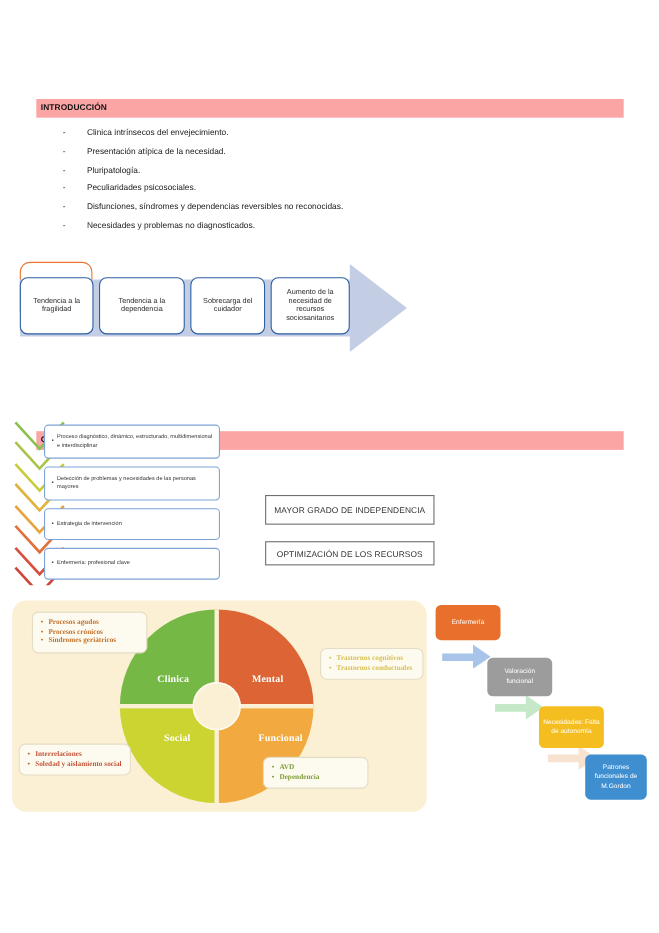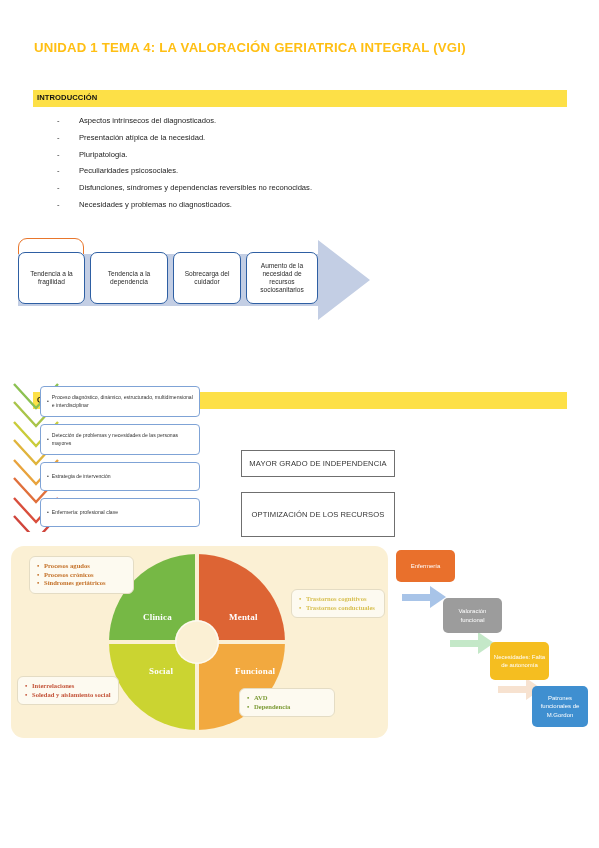--- a/index.html
+++ b/index.html
@@ -13,21 +13,21 @@
   
   .doc-title{
     position:absolute;left:34px;top:40px;width:540px;
     font-size:13.2px;font-weight:700;letter-spacing:.2px;
     color:#FFBF14;white-space:nowrap;
   }
 
   
   .banner{
     position:absolute;left:33px;width:534px;height:17px;
-    background:#fde047;
+    background:#fca5a5;
   }
   .banner .banner-label{
     position:absolute;left:4px;top:3px;
     font-size:7.6px;font-weight:700;color:#111;letter-spacing:.1px;
   }
   #banner-intro{top:90px;}
   #banner-quees{top:348px;margin-top:44px;}
 
   
   .bullets{position:absolute;left:57px;top:117px;width:470px;}
@@ -73,21 +73,21 @@
   #vbox-1{height:31px;}
   #vbox-2{height:29px;}
   #vbox-3{height:29px;}
 
   .outbox{
     position:absolute;border:1.1px solid #6f6f6f;background:#fff;
     display:flex;align-items:center;justify-content:center;
     font-size:7.6px;color:#333;letter-spacing:.1px;box-sizing:border-box;
   }
   #outbox-0{left:241px;top:450px;width:154px;height:27px;}
-  #outbox-1{left:241px;top:492px;width:154px;height:45px;}
+  #outbox-1{left:241px;top:492px;width:154px;height:22px;}
 
   
   .circle-panel{
     position:absolute;left:11px;top:546px;width:377px;height:192px;
     background:#FBF0D4;border-radius:13px;overflow:hidden;
   }
   .wheel{position:absolute;left:98px;top:8px;width:176px;height:176px;}
   .quad{position:absolute;width:88px;height:88px;}
   #quad-clinica{left:0;top:0;background:#76B845;border-radius:88px 0 0 0;}
   #quad-mental{left:88px;top:0;background:#DD6434;border-radius:0 88px 0 0;}
@@ -135,30 +135,29 @@
   .sarrow{position:absolute;}
   #sarrow-0{left:8px;top:34px;width:50px;height:28px;}
   #sarrow-1{left:56px;top:80px;width:50px;height:28px;}
   #sarrow-2{left:104px;top:126px;width:50px;height:28px;}
 </style>
 </head>
 <body>
 
 <div class="page">
 
-  <div class="doc-title">UNIDAD 1 TEMA 4: LA VALORACIÓN GERIATRICA INTEGRAL (VGI)</div>
 
   <div class="banner" id="banner-intro">
     <span class="banner-label">INTRODUCCIÓN</span>
   </div>
 
   <div class="bullets">
     <div class="row">
       <span class="dash">-</span>
-      <span class="txt">Aspectos intrínsecos del diagnosticados.</span>
+      <span class="txt">Clinica intrínsecos del envejecimiento.</span>
     </div>
     <div class="row">
       <span class="dash">-</span>
       <span class="txt">Presentación atípica de la necesidad.</span>
     </div>
     <div class="row">
       <span class="dash">-</span>
       <span class="txt">Pluripatología.</span>
     </div>
     <div class="row">

